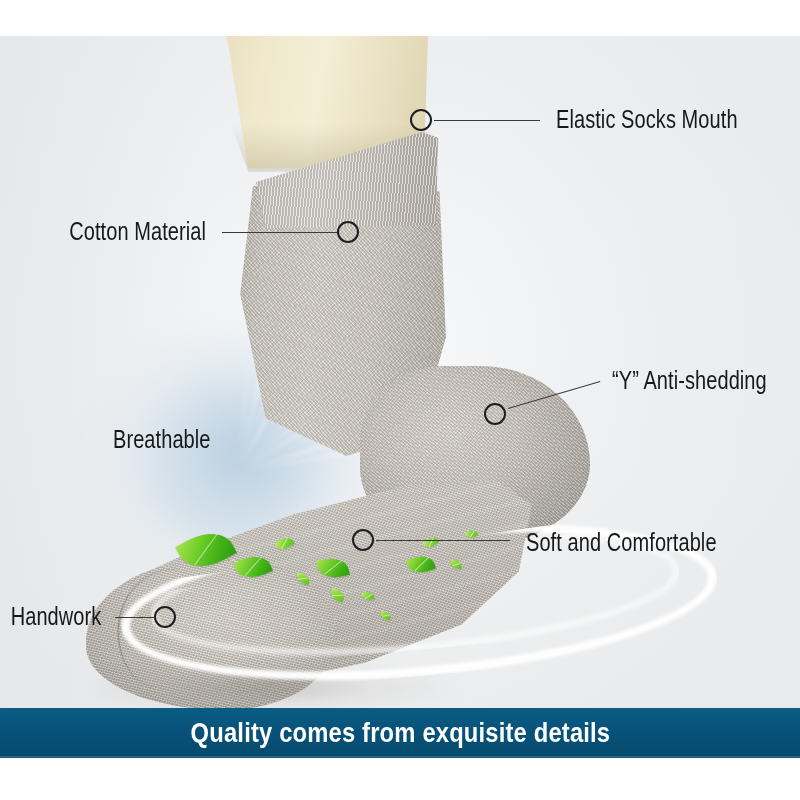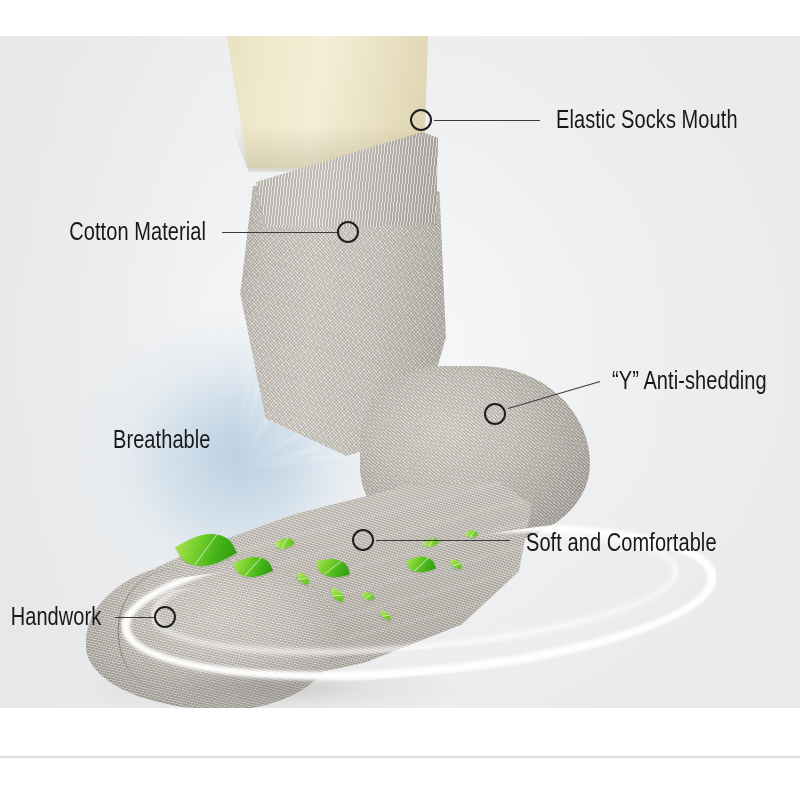--- a/index.html
+++ b/index.html
@@ -212,16 +212,19 @@
       <div class="marker" style="left: 352px; top: 529px;"></div>
       <div class="label" style="top: 530px; left: 526px;">Soft and Comfortable</div>
       <div class="label" style="top: 427px; left: 113px;">Breathable</div>
       <div class="lead" style="left: 115px; top: 617px; width: 39px; transform: rotate(0deg);"></div>
       <div class="marker" style="left: 154px; top: 606px;"></div>
       <div class="label right-anchor" style="top: 604px; left: auto; right: 699px;">Handwork</div>
     </div>
 
   <div id="top-white"></div>
 
+  <div id="banner">
+    <span id="banner-text">Quality comes from exquisite details</span>
+  </div>
   <div id="banner-bottom-line"></div>
   <div id="bottom-white"></div>
 
 </div>
 
 </body></html>

